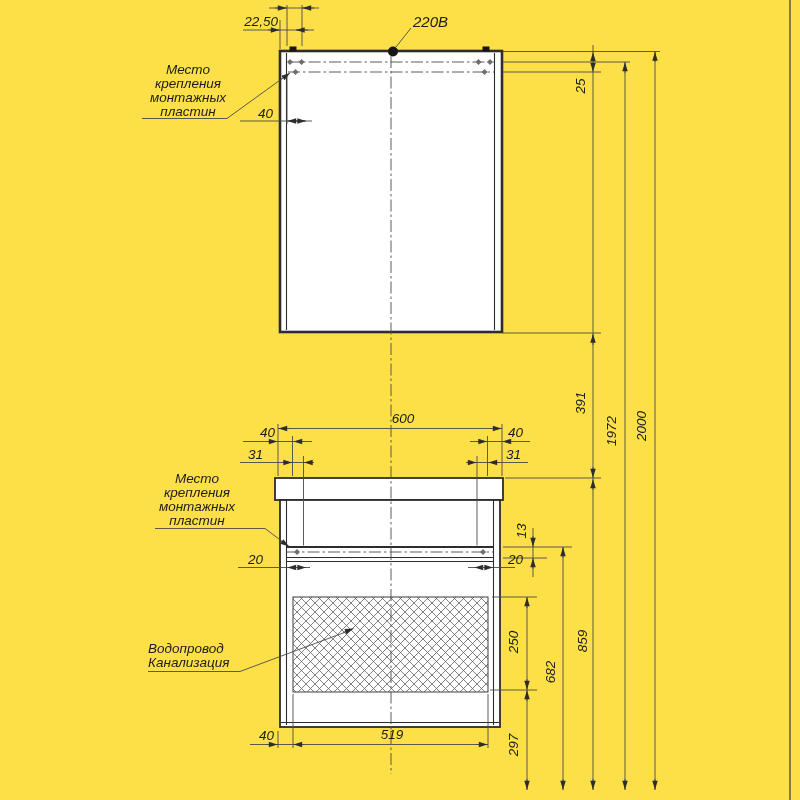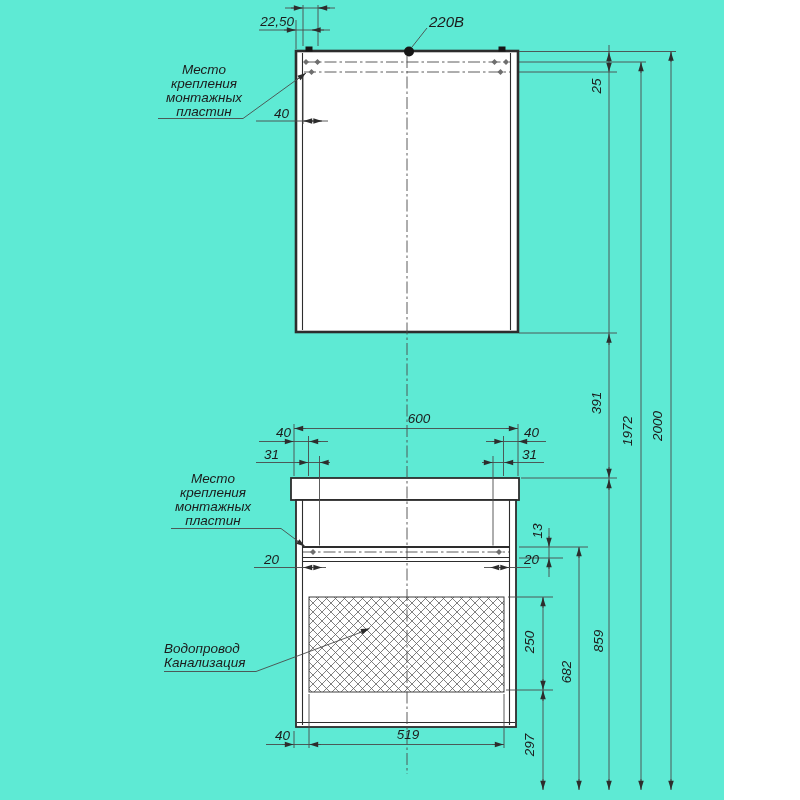--- a/index.html
+++ b/index.html
@@ -1,17 +1,17 @@
 <!DOCTYPE html>
 <html><head>
 <meta charset="utf-8">
 <style>
   html,body{margin:0;padding:0;background:#ffffff;}
-  .stage{position:relative;width:708px;height:800px;background:#5eead4;overflow:hidden;
-         font-family:"Liberation Sans",sans-serif;padding-left:16px;}
+  .stage{position:relative;width:800px;height:800px;background:#fde047;overflow:hidden;
+         font-family:"Liberation Sans",sans-serif;}
   svg{display:block;}
   text{font-family:"Liberation Sans",sans-serif;font-style:italic;fill:#1c1c1c;}
   .t-dim{font-size:13.5px;}
   .t-lbl{font-size:13.5px;}
   .t-power{font-size:15px;}
   .thick{stroke:#2d2d2d;stroke-width:2.6;fill:#ffffff;}
   .med{stroke:#2d2d2d;stroke-width:1.8;fill:#ffffff;}
   .inner{stroke:#2d2d2d;stroke-width:1.1;fill:none;}
   .thin{stroke:#4a4a4a;stroke-width:0.9;fill:none;}
   .dashdot{stroke:#4a4a4a;stroke-width:0.9;fill:none;stroke-dasharray:12 3 2.5 3;}

